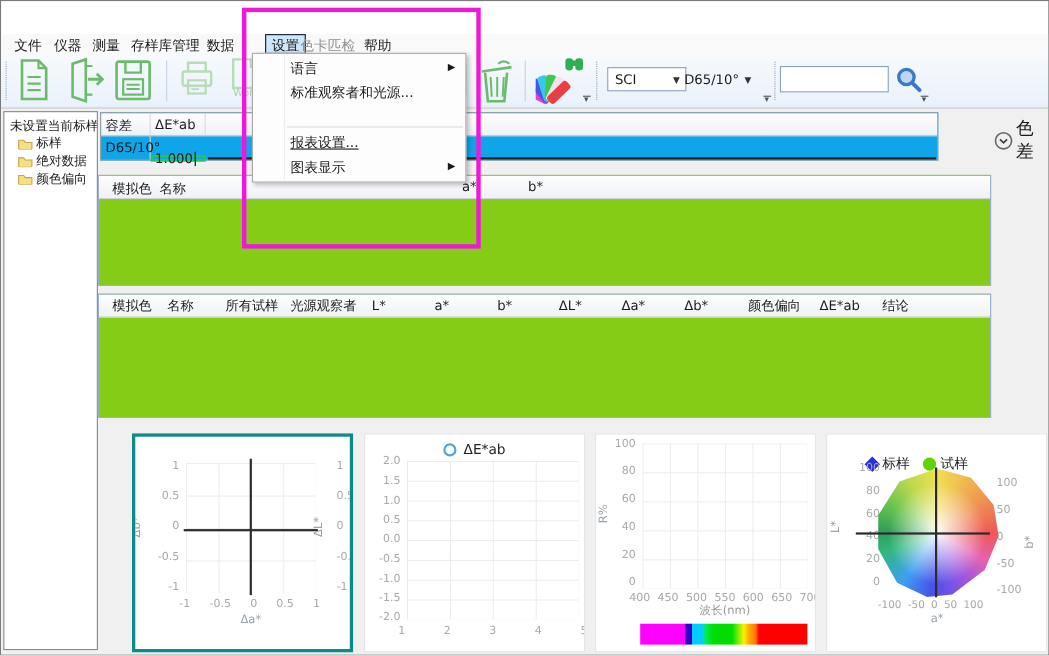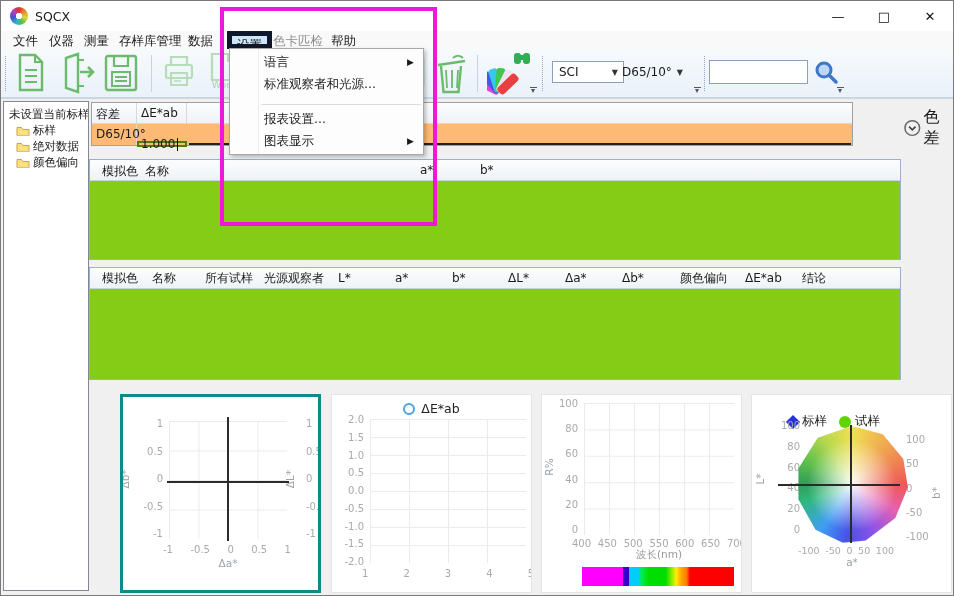--- a/index.html
+++ b/index.html
@@ -16,21 +16,21 @@
   .win-btns { position:absolute; right:0; top:0; height:30px; display:flex; }
   .win-btn { width:46px; height:30px; display:flex; align-items:center; justify-content:center; font-size:13px; color:#111; }
 
   
   .menubar { position:absolute; top:30px; left:0; right:0; height:18px; background:#f9f9f9; }
   .mb-item { position:absolute; top:0; height:18px; padding:2px 6px; font-size:12.5px; white-space:nowrap; }
   .mb-item:nth-of-type(1){left:6px} .mb-item:nth-of-type(2){left:42px}
   .mb-item:nth-of-type(3){left:77px} .mb-item:nth-of-type(4){left:112px}
   .mb-item:nth-of-type(5){left:181px} .mb-item:nth-of-type(6){left:226px}
   .mb-item:nth-of-type(7){left:266px} .mb-item:nth-of-type(8){left:324px}
-  .mb-item.active { background:#cde6fa; border:5px solid #0f172a; padding:1px 5px; }
+  .mb-item.active { background:#cde6fa; border:1px solid #0f172a; padding:1px 5px;margin-left:14px; }
   .mb-item.disabled { color:#8f8f8f; }
 
   
   .toolbar { position:absolute; top:48px; left:0; right:0; height:49px;
     background:linear-gradient(#f7fafd,#e9f1fa); border-bottom:1px solid #c9d6e8; }
   .grip { position:absolute; top:7px; height:35px; border-left:1px dotted #97a5b5; width:2px; }
   .tsep { position:absolute; top:6px; height:37px; border-left:1px solid #c8d2e0; width:1px; }
   .tool-btn { position:absolute; top:3px; height:44px; display:flex; align-items:flex-start; }
   .overflow-btn { position:absolute; width:12px; display:flex; flex-direction:column; align-items:center; color:#555; }
   .overflow-btn .bar { width:7px; border-top:1px solid #555; margin-bottom:-1px; }
@@ -44,27 +44,27 @@
 
   
   .main { position:absolute; top:97px; left:0; right:0; bottom:0; background:#f0f0f0; border-top:1px solid #d4d4d4; }
 
   
   .sidebar { position:absolute; left:2px; top:2px; width:86px; bottom:4px; background:#fff; border:1px solid #828790; overflow:hidden; }
   .tree-root { padding:5px 0 0 5px; font-size:11.5px; white-space:nowrap;font-family:Liberation Mono, monospace; }
   .tree-item { display:flex; align-items:center; gap:3px; padding-left:12px; height:16px; font-size:11.5px; white-space:nowrap; }
 
   
-  .tol-panel { position:absolute; left:90px; top:3px; width:762px; height:44px; background:#fdba74; border:1px solid #a0a0a0; }
+  .tol-panel { position:absolute; left:90px; top:3px; width:762px; height:44px; background:#0ea5e9; border:1px solid #a0a0a0; }
   .tol-row { display:flex; height:21px; }
   .tol-head { background:linear-gradient(#fdfdfd,#eef2f7); border-bottom:1px solid #d9d9d9; }
   .tol-cell { padding:3px 4px; border-right:1px solid #d9d9d9; font-size:12px; white-space:nowrap; }
   .c1 { width:45px; } .c2 { width:50px; }
   .tol-rest { flex:1; border-right:none; }
-  .edit-cell { width:50px; border:2px solid #4d7c0f; padding:1px 2px; display:flex; align-items:center;margin-top:17px; }
+  .edit-cell { width:50px; border:2px solid #22c55e; padding:1px 2px; display:flex; align-items:center;margin-top:17px; }
   .caret { display:inline-block; width:1px; height:13px; background:#000; margin-left:2px; }
   .edit-underline { position:absolute; left:97px; right:1px; bottom:0; height:2px; background:#222; }
 
   
   .collapse { position:absolute; left:903px; top:8px; display:flex; align-items:center; gap:3px; font-size:16px; }
 
   
   .panel { position:absolute; left:88px; width:812px; background:#84cc16; border:1px solid #9ab0cc; }
   .panel-head { height:21px; background:linear-gradient(#fdfdfd,#eef2f7); border-bottom:1px solid #c9d2de; position:relative; display:flex; align-items:center; }
   #table1 { top:60px; height:101px; }
@@ -107,40 +107,31 @@
       conic-gradient(from 0deg,#f0e050,#f0a050 45deg,#ee5858 90deg,#e562b0 120deg,#9a55e2 150deg,#4850e8 185deg,#3f9ef2 215deg,#2fb87e 250deg,#2f9e57 272deg,#66c24e 300deg,#b8d84e 330deg,#f0e050 360deg);
     clip-path:polygon(50% 0%,77% 7%,95% 28%,99% 52%,88% 78%,62% 97%,42% 99%,18% 88%,3% 62%,3% 36%,20% 10%); }
 
   
   .dropdown { position:absolute; left:228px; top:47px; width:195px; background:#fdfdfd;
     border:1px solid #a8a8a8; box-shadow:2px 2px 4px rgba(0,0,0,.25); z-index:50; padding:2px 0; }
   .dropdown::before { content:""; position:absolute; left:28px; top:0; bottom:0; border-left:1px solid #ededed; }
   .dd-item { position:relative; height:22px; display:flex; align-items:center; padding-left:34px; font-size:12.5px; white-space:nowrap; }
   .dd-item .sub-arrow { position:absolute; right:9px; font-size:9px; visibility:hidden; }
   .dd-item .sub-arrow.visible { visibility:visible; }
-  .dd-item.sep-before { margin-top:13px; }
+  .dd-item.sep-before { margin-top:24px;text-decoration:underline; }
   .dd-item.sep-before::before { content:""; position:absolute; left:31px; right:2px; top:-4px; border-top:1px solid #dcdcdc; }
 
   
   .annotation { position:absolute; left:219px; top:6px; width:217px; height:219px; border:4px solid #f018d8; z-index:100; pointer-events:none; }
 </style>
 </head>
 <body>
 
 <div id="window">
 
-  <div class="titlebar">
-    <div class="app-icon"></div>
-    <div class="title-text">SQCX</div>
-    <div class="win-btns">
-      <div class="win-btn">—</div>
-      <div class="win-btn">□</div>
-      <div class="win-btn">✕</div>
-    </div>
-  </div>
 
   <div class="menubar">
 
       <div class="mb-item">文件</div>
 
       <div class="mb-item">仪器</div>
 
       <div class="mb-item">测量</div>
 
       <div class="mb-item">存样库管理</div>

